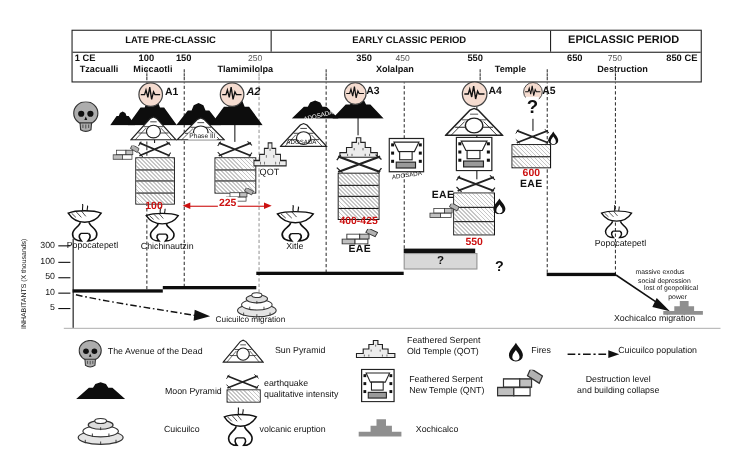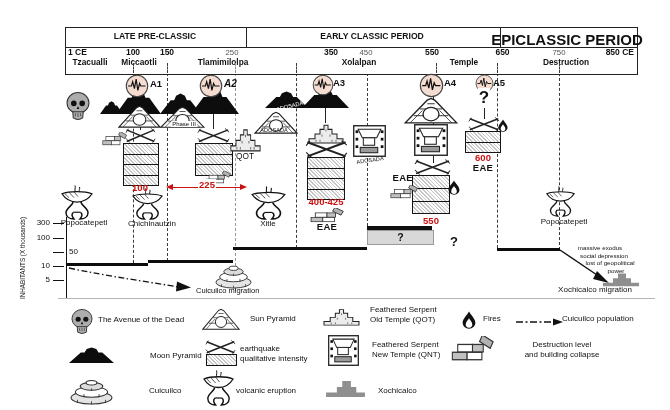--- a/index.html
+++ b/index.html
@@ -122,30 +122,30 @@
 <div id="stage">
 
 
   <div class="hbox" style="left:65px;top:27px;width:571px;height:46px;z-index:1;">
     <div class="abs" style="left:0;top:18.5px;width:571px;border-top:1.2px solid #222;"></div>
     <div class="abs" style="left:180px;top:0;height:18.5px;border-left:1.2px solid #222;"></div>
     <div class="abs" style="left:434px;top:0;height:18.5px;border-left:1.2px solid #222;"></div>
   </div>
   <div class="abs c b" style="left:155px;top:31px;font-size:8.6px;z-index:2;">LATE PRE-CLASSIC</div>
   <div class="abs c b" style="left:372px;top:31px;font-size:8.6px;z-index:2;">EARLY CLASSIC PERIOD</div>
-  <div class="abs c b" style="left:567px;top:31px;font-size:15px;z-index:2;">EPICLASSIC PERIOD</div>
+  <div class="abs c b" style="left:567px;top:31px;font-size:10px;z-index:2;">EPICLASSIC PERIOD</div>
 
   <div class="tick" style="left:68px;top:47px;z-index:2;">1 CE</div>
   <div class="tick c" style="left:133px;top:47px;z-index:2;">100</div>
   <div class="tick c" style="left:167px;top:47px;z-index:2;">150</div>
   <div class="tick c minor" style="left:232px;top:47.5px;z-index:2;">250</div>
   <div class="tick c" style="left:298px;top:47px;z-index:2;margin-left:33px;">350</div>
   <div class="tick c minor" style="left:366px;top:47.5px;z-index:2;">450</div>
   <div class="tick c" style="left:432px;top:47px;z-index:2;">550</div>
-  <div class="tick c" style="left:487px;top:47px;z-index:2;padding-left:31px;">650</div>
+  <div class="tick c" style="left:507px;top:47px;z-index:2;padding-left:31px;">650</div>
   <div class="tick c minor" style="left:559px;top:47.5px;z-index:2;">750</div>
   <div class="tick r" style="left:634px;top:47px;z-index:2;">850 CE</div>
 
   <div class="phase c" style="left:90px;top:57px;z-index:2;">Tzacualli</div>
   <div class="phase c" style="left:139px;top:57px;z-index:2;">Miccaotli</div>
   <div class="phase c" style="left:223px;top:57px;z-index:2;">Tlamimilolpa</div>
   <div class="phase c" style="left:359px;top:57px;z-index:2;">Xolalpan</div>
   <div class="phase c" style="left:464px;top:57px;z-index:2;">Temple</div>
   <div class="phase c" style="left:566px;top:57px;z-index:2;">Destruction</div>
 
@@ -336,21 +336,21 @@
     </svg>
   <div class="lbl c t8" style="left:268px;top:220px;">Xitle</div>
   <svg class="ico" style="left:545px;top:186px;width:31px;height:31px;">
       <use href="#sym-volcano"></use>
     </svg>
   <div class="lbl c t8" style="left:564px;top:218px;">Popocatepetl</div>
 
   <div class="abs" style="left:66px;top:217px;height:81px;border-left:1.3px solid #111;z-index:2;"></div>
   <div class="abs t8 r" style="left:50px;top:219px;">300</div>
   <div class="abs t8 r" style="left:50px;top:234px;">100</div>
-  <div class="abs t8 r" style="left:50px;top:248px;margin-left:28px;">50</div>
+  <div class="abs t8 r" style="left:50px;top:248px;">50</div>
   <div class="abs t8 r" style="left:50px;top:262px;">10</div>
   <div class="abs t8 r" style="left:50px;top:276px;">5</div>
   <div class="abs" style="left:53px;top:223px;width:11px;border-top:1px solid #111;"></div>
   <div class="abs" style="left:53px;top:238px;width:11px;border-top:1px solid #111;"></div>
   <div class="abs" style="left:53px;top:252px;width:11px;border-top:1px solid #111;"></div>
   <div class="abs" style="left:53px;top:266px;width:11px;border-top:1px solid #111;"></div>
   <div class="abs" style="left:53px;top:280px;width:11px;border-top:1px solid #111;"></div>
   <div class="abs" style="left:-26px;top:253px;width:100px;height:10px;text-align:center;font-size:6.3px;transform:rotate(-90deg);">INHABITANTS (X thousands)</div>
 
   <div class="popline" style="left:66px;top:263px;width:82px;"></div>

